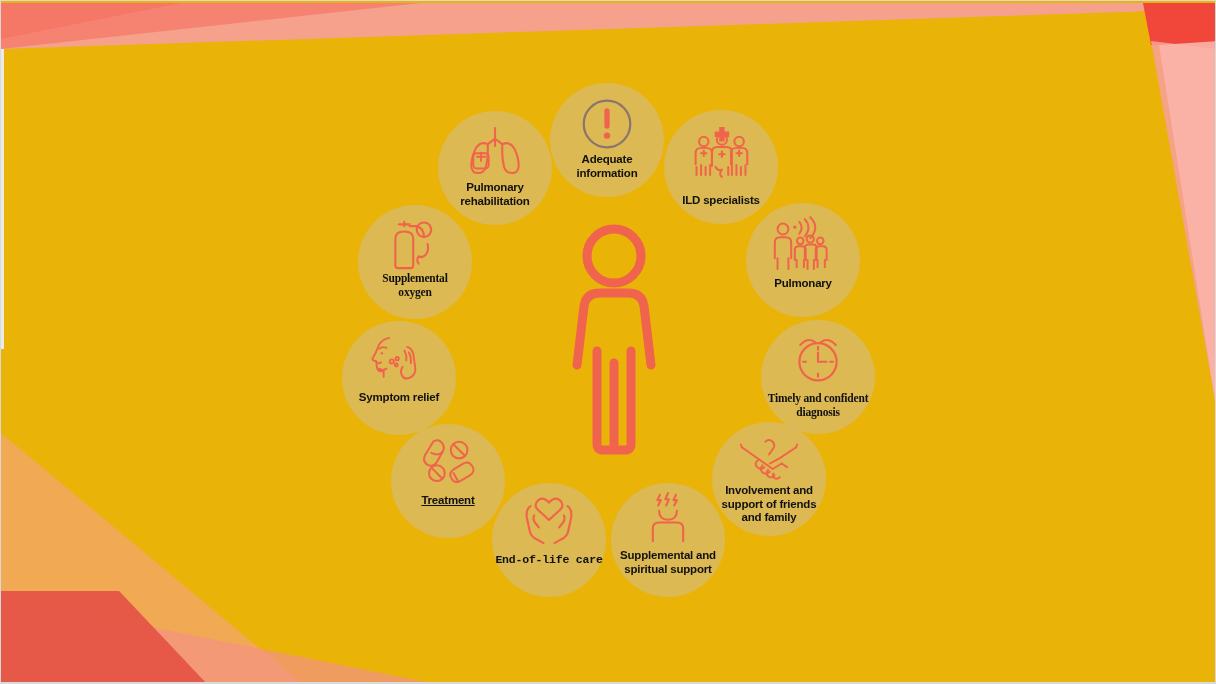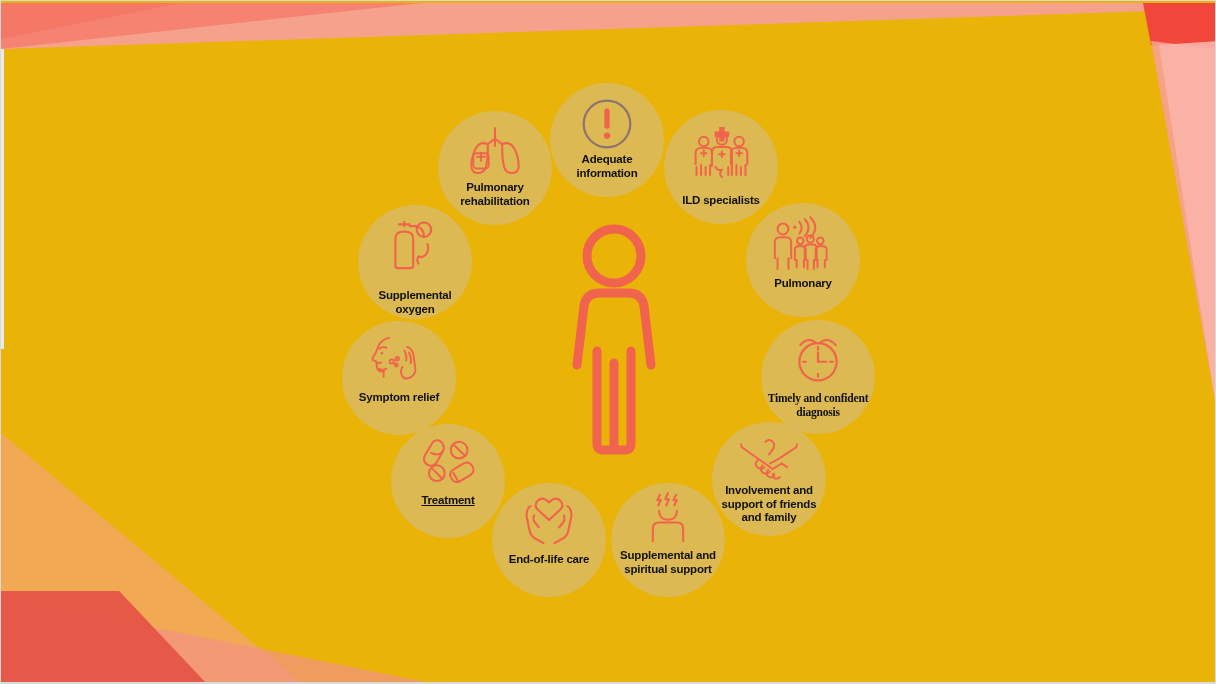--- a/index.html
+++ b/index.html
@@ -198,21 +198,21 @@
             <path d="M38 2 l-3 6 h4 l-3 6"></path>
             <path d="M19 20 q0 10 10 10 q10 0 10 -10"></path>
             <path d="M12 54 V40 q0-7 7-7 h20 q7 0 7 7 V54"></path>
           </g>
         </svg>
       </div>
       <div class="lbl" style="top:66px;left:-30px;right:-30px;">Supplemental and
 spiritual support</div>
     </div>
 
-    <div class="node" style="left:491px;top:482px;">
+    <div class="node" style="left:491px;top:482px;font-family:Liberation Mono, monospace;">
       <div class="ico" style="margin-top:8px;">
         <svg viewBox="0 0 58 54" width="54" height="50">
           <g fill="none" stroke="#F0634C" stroke-width="2.3" stroke-linecap="round" stroke-linejoin="round">
             <path d="M29 27 L17 16 q-5 -5 0 -10 q5 -5 12 2 q7 -7 12 -2 q5 5 0 10 z"></path>
             <path d="M9 12 q-5 3 -4 12 l3 14 q1 7 8 10 l7 4"></path>
             <path d="M13 22 q-2 4 1 8 l4 5"></path>
             <path d="M49 12 q5 3 4 12 l-3 14 q-1 7 -8 10 l-7 4"></path>
             <path d="M45 22 q2 4 -1 8 l-4 5"></path>
           </g>
         </svg>
@@ -266,21 +266,21 @@
             <path d="M12 6 h12 M18 3 v5"></path>
             <path d="M24 8 h8"></path>
             <path d="M8 52 V22 q0-8 10-8 q10 0 10 8 V52 q0 3 -3 3 H11 q-3 0 -3 -3 z"></path>
             <path d="M32 8 q8 2 8 12"></path>
             <path d="M40 20 a8 8 0 1 1 0.1 0"></path>
             <path d="M44 28 q2 8 -2 12 q-4 4 -8 2"></path>
             <path d="M34 42 q-3 4 0 8"></path>
           </g>
         </svg>
       </div>
-      <div class="lbl" style="top:84px;">Supplemental
+      <div class="lbl" style="top:67px;font-family:Liberation Serif, serif;">Supplemental
 oxygen</div>
     </div>
 
     <div class="node" style="left:437px;top:110px;">
       <div class="ico" style="margin-top:10px;">
         <svg viewBox="0 0 62 54" width="56" height="49">
           <g fill="none" stroke="#F0634C" stroke-width="2.3" stroke-linecap="round" stroke-linejoin="round">
             <path d="M31 2 v20"></path>
             <path d="M31 14 l-8 6 M31 14 l8 6"></path>
             <path d="M23 20 q-9 -4 -14 6 q-5 11 -4 20 q1 6 7 6 q7 0 9 -7 q2 -8 2 -16 z"></path>

